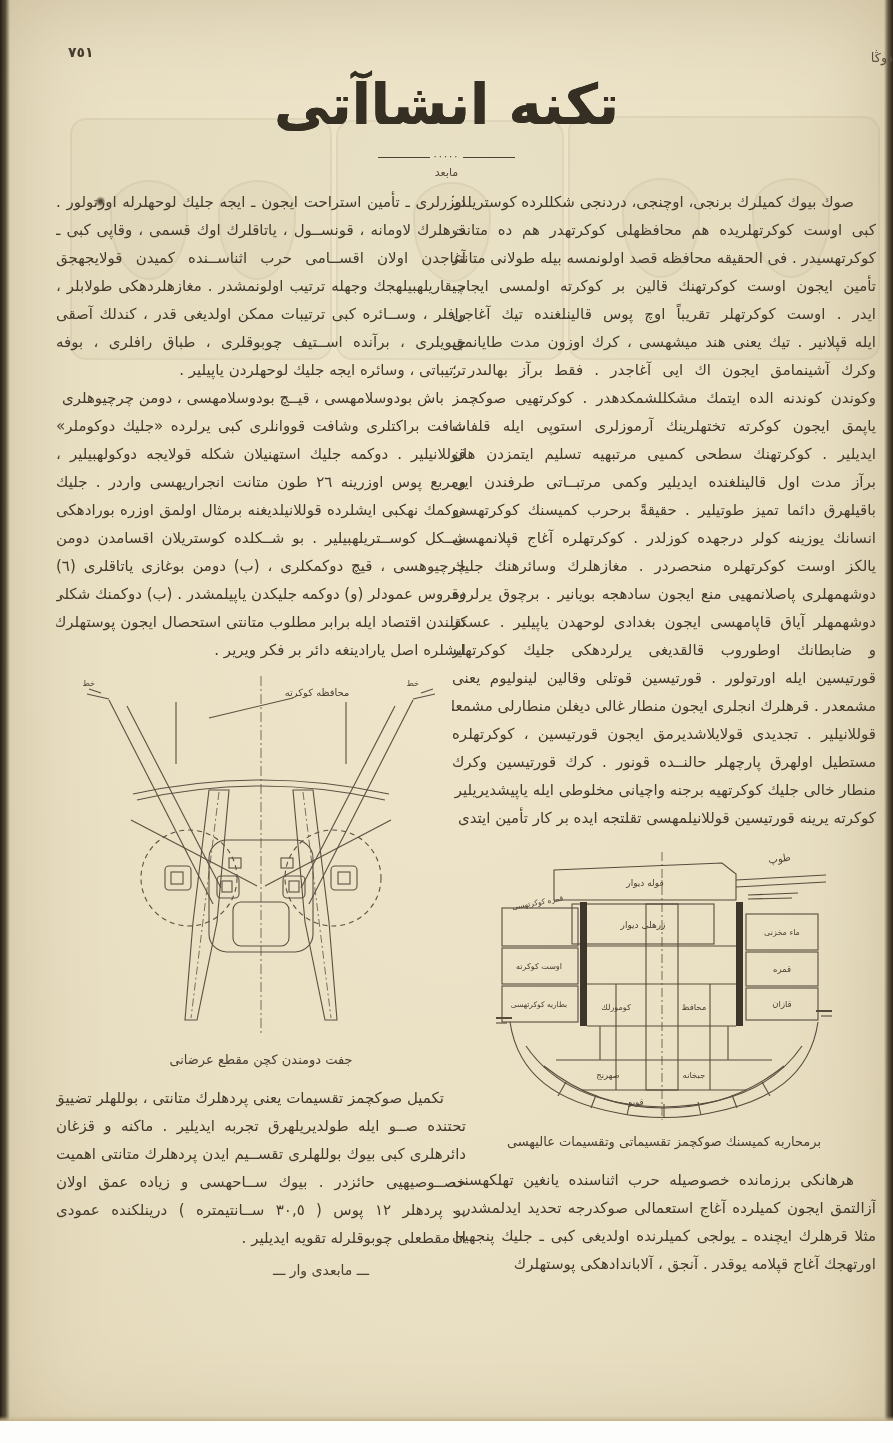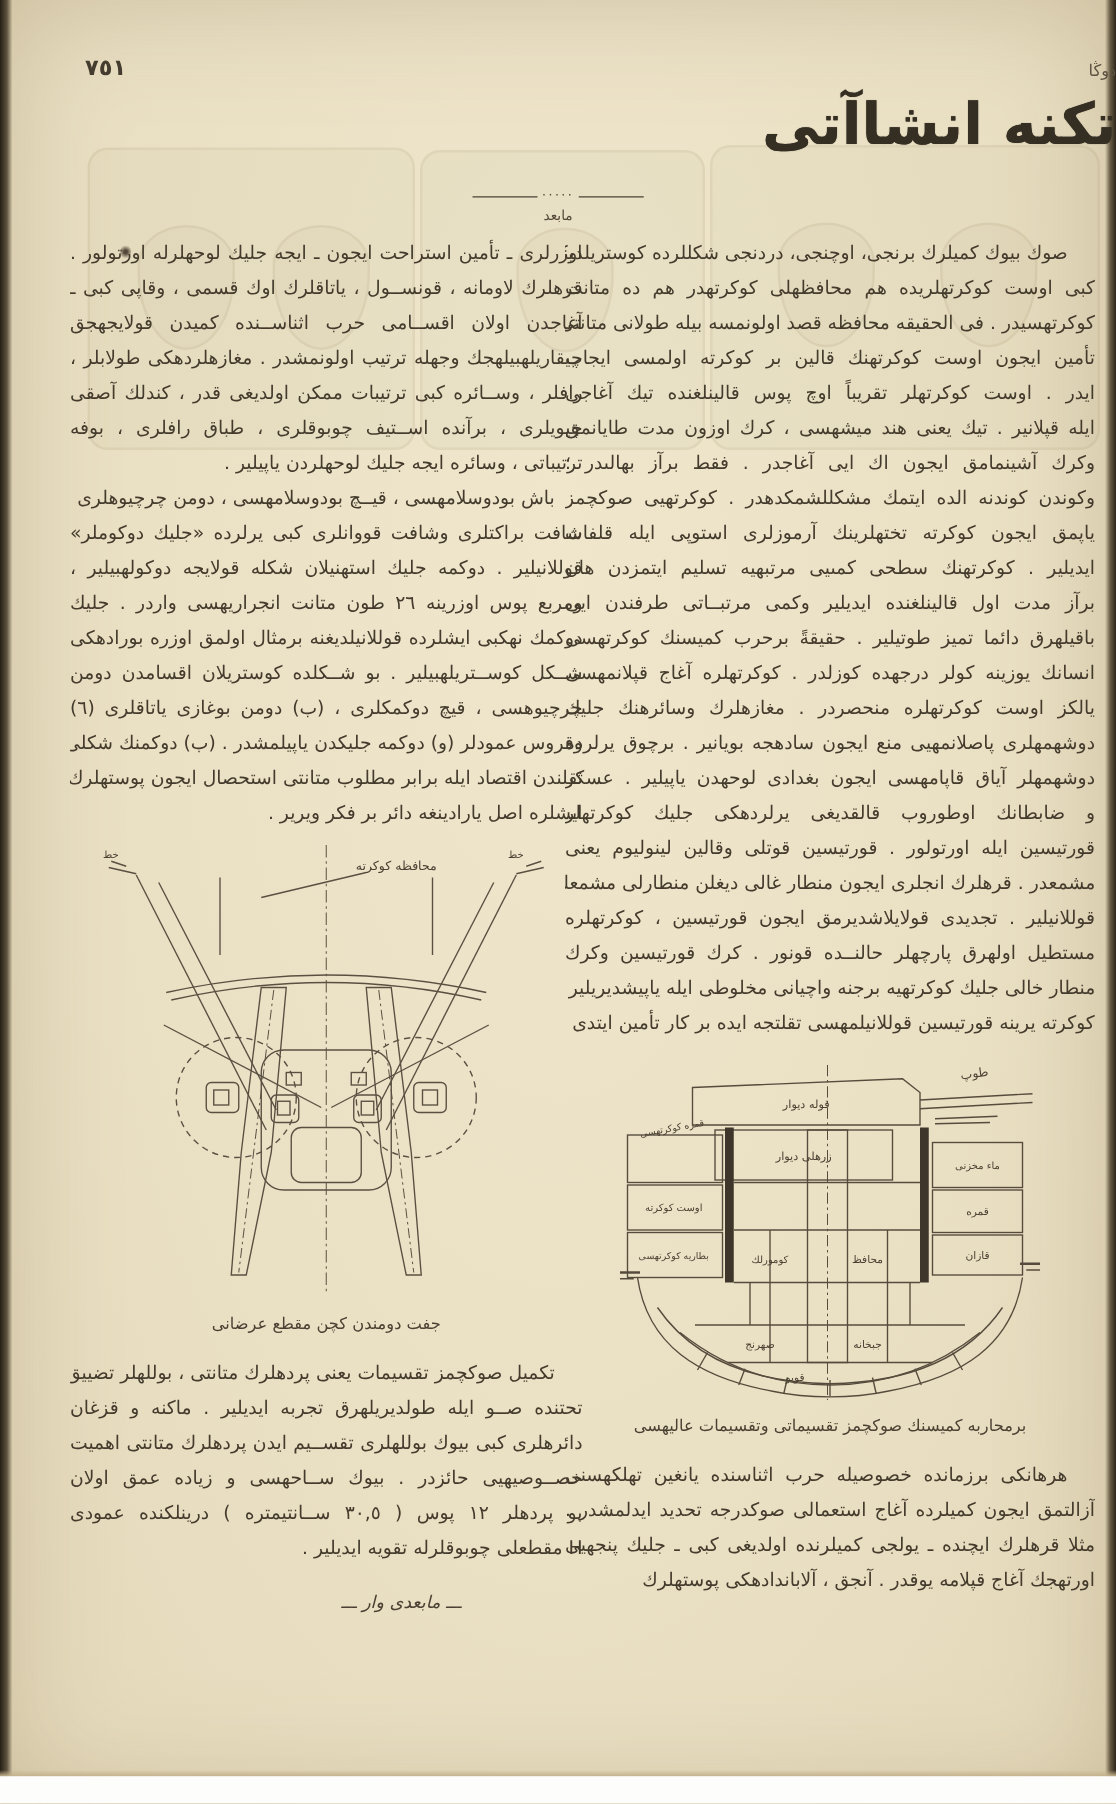--- a/index.html
+++ b/index.html
@@ -19,43 +19,43 @@
   .edge-bottom-lip{position:absolute;left:0;bottom:22px;width:100%;height:5px;
     background:linear-gradient(180deg,rgba(140,120,86,0),#c4b28c);}
   
   .wm{position:absolute;border:2px solid rgba(135,115,75,.10);border-radius:16px;
       background:rgba(150,130,90,.045);}
   .wm .shield{position:absolute;top:60px;width:74px;height:96px;
       border:2px solid rgba(135,115,75,.10);
       border-radius:50% 50% 50% 50% / 32% 32% 62% 62%;
       background:rgba(150,130,90,.05);}
   
-  .pagenum{position:absolute;left:68px;top:44px;font-size:18px;font-weight:700;color:#443c2f;}
+  .pagenum{position:absolute;left:68px;top:44px;font-size:14px;font-weight:700;color:#443c2f;}
   .journal{position:absolute;left:0;top:50px;width:100%;text-align:right;
     font-size:13px;color:#5a5140;}
-  .title{position:absolute;left:0;top:72px;width:100%;text-align:right;
-    font-size:46px;font-weight:700;color:#352e23;letter-spacing:1px;
+  .title{position:absolute;left:0;top:72px;width:100%;text-align:center;
+    font-size:56px;font-weight:700;color:#352e23;letter-spacing:1px;
     text-shadow:0 0 .6px #352e23;}
   .rule{position:absolute;left:0;top:155px;width:100%;display:flex;
     justify-content:center;align-items:center;gap:4px;}
   .rule .bar{width:52px;border-top:1.6px solid #4a4234;}
   .rule .dots{font-size:10px;letter-spacing:2px;color:#4a4234;line-height:4px;}
   .continuation{position:absolute;left:0;top:166px;width:100%;text-align:center;
     font-size:11px;color:#55493a;}
   
   .col{position:absolute;direction:rtl;font-size:15px;line-height:28px;color:#443b2d;}
   .col-right{left:452px;top:188px;width:424px;}
   .col-left{left:56px;top:188px;width:410px;}
   .tline{text-align:justify;text-align-last:justify;white-space:nowrap;overflow:hidden;}
   .tline.last{text-align-last:right;}
   .tline.indent{padding-right:22px;}
   .block{margin:0;}
   .caption{text-align:center;font-size:13px;color:#4a4133;margin:6px 0 10px 0;}
-  .footer-line{text-align:center;font-size:14px;color:#4a4133;margin-top:16px;
-    padding-left:120px;font-style:italic;}
+  .footer-line{text-align:center;font-size:14px;color:#4a4133;margin-top:4px;
+    padding-left:120px;}
   
   .diagram{display:block;margin:0 auto;}
   .dwrap-left{margin:8px 0 0 0;}
   .dwrap-right{margin:18px 0 0 0;}
   svg text{font-family:"DejaVu Sans",sans-serif;fill:#4a4133;}
   .ink-smudge{position:absolute;left:96px;top:196px;width:9px;height:11px;border-radius:50%;
     background:radial-gradient(circle,#2e2318 20%,rgba(46,35,24,0) 75%);opacity:.8;}
 </style>
 </head>
 <body>

